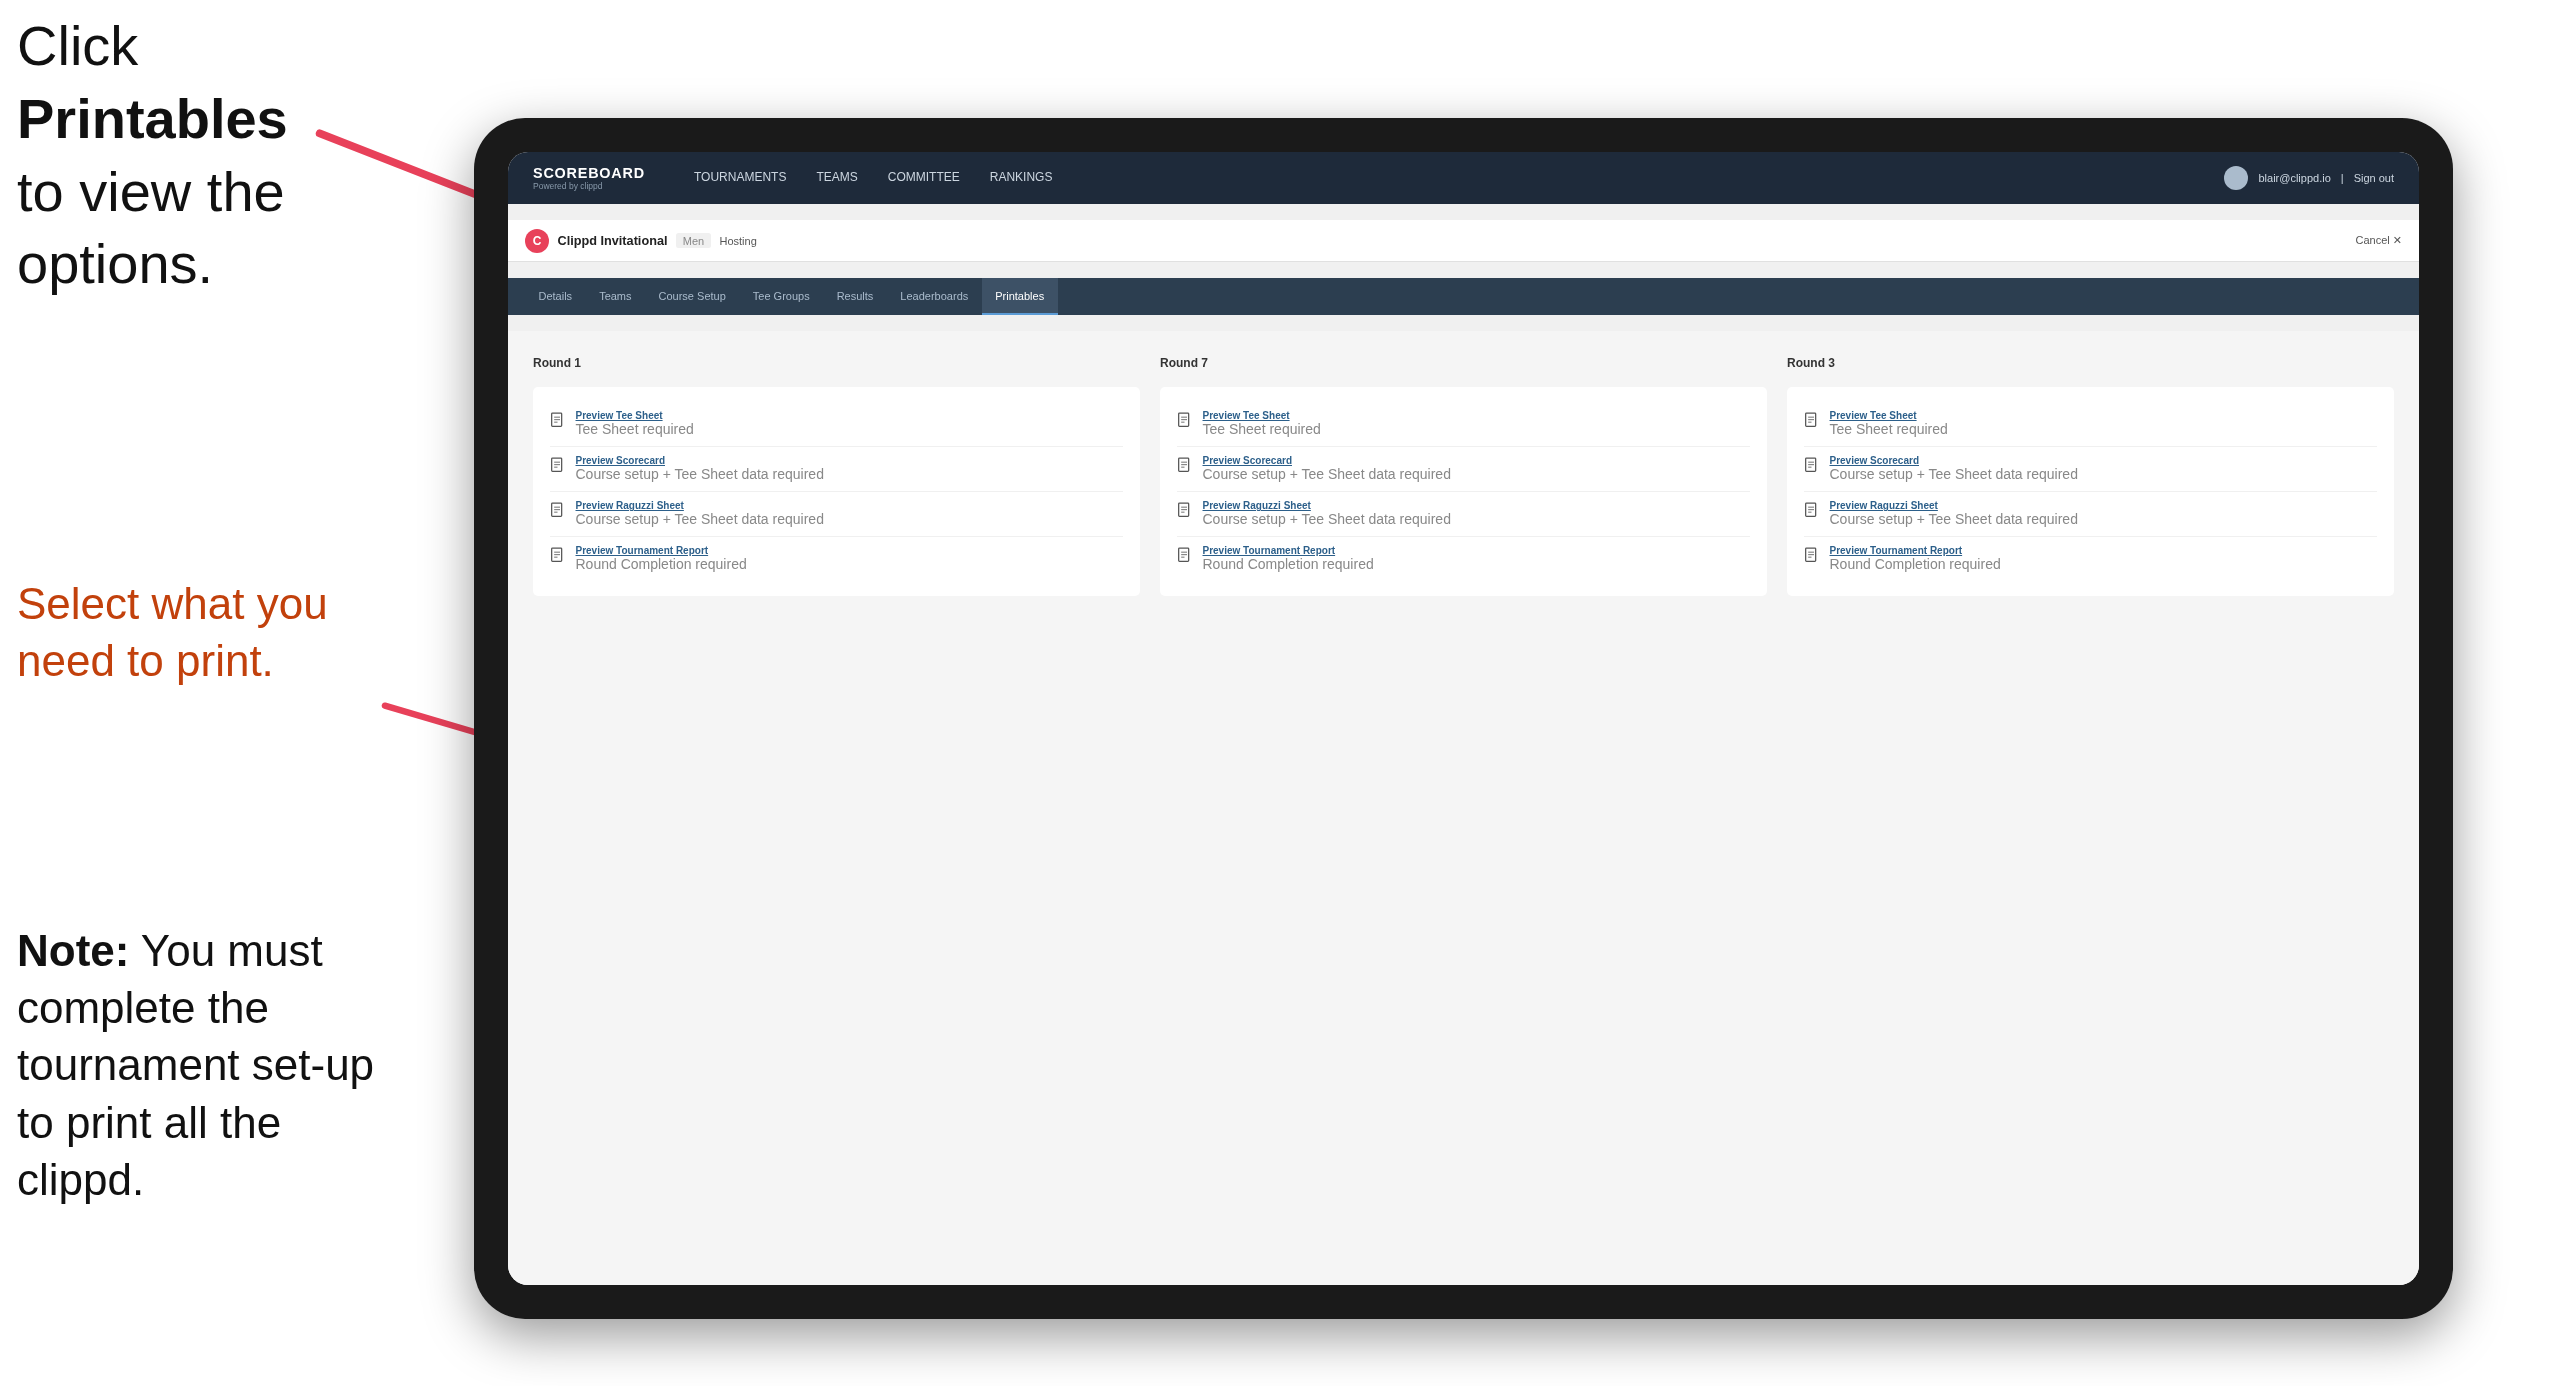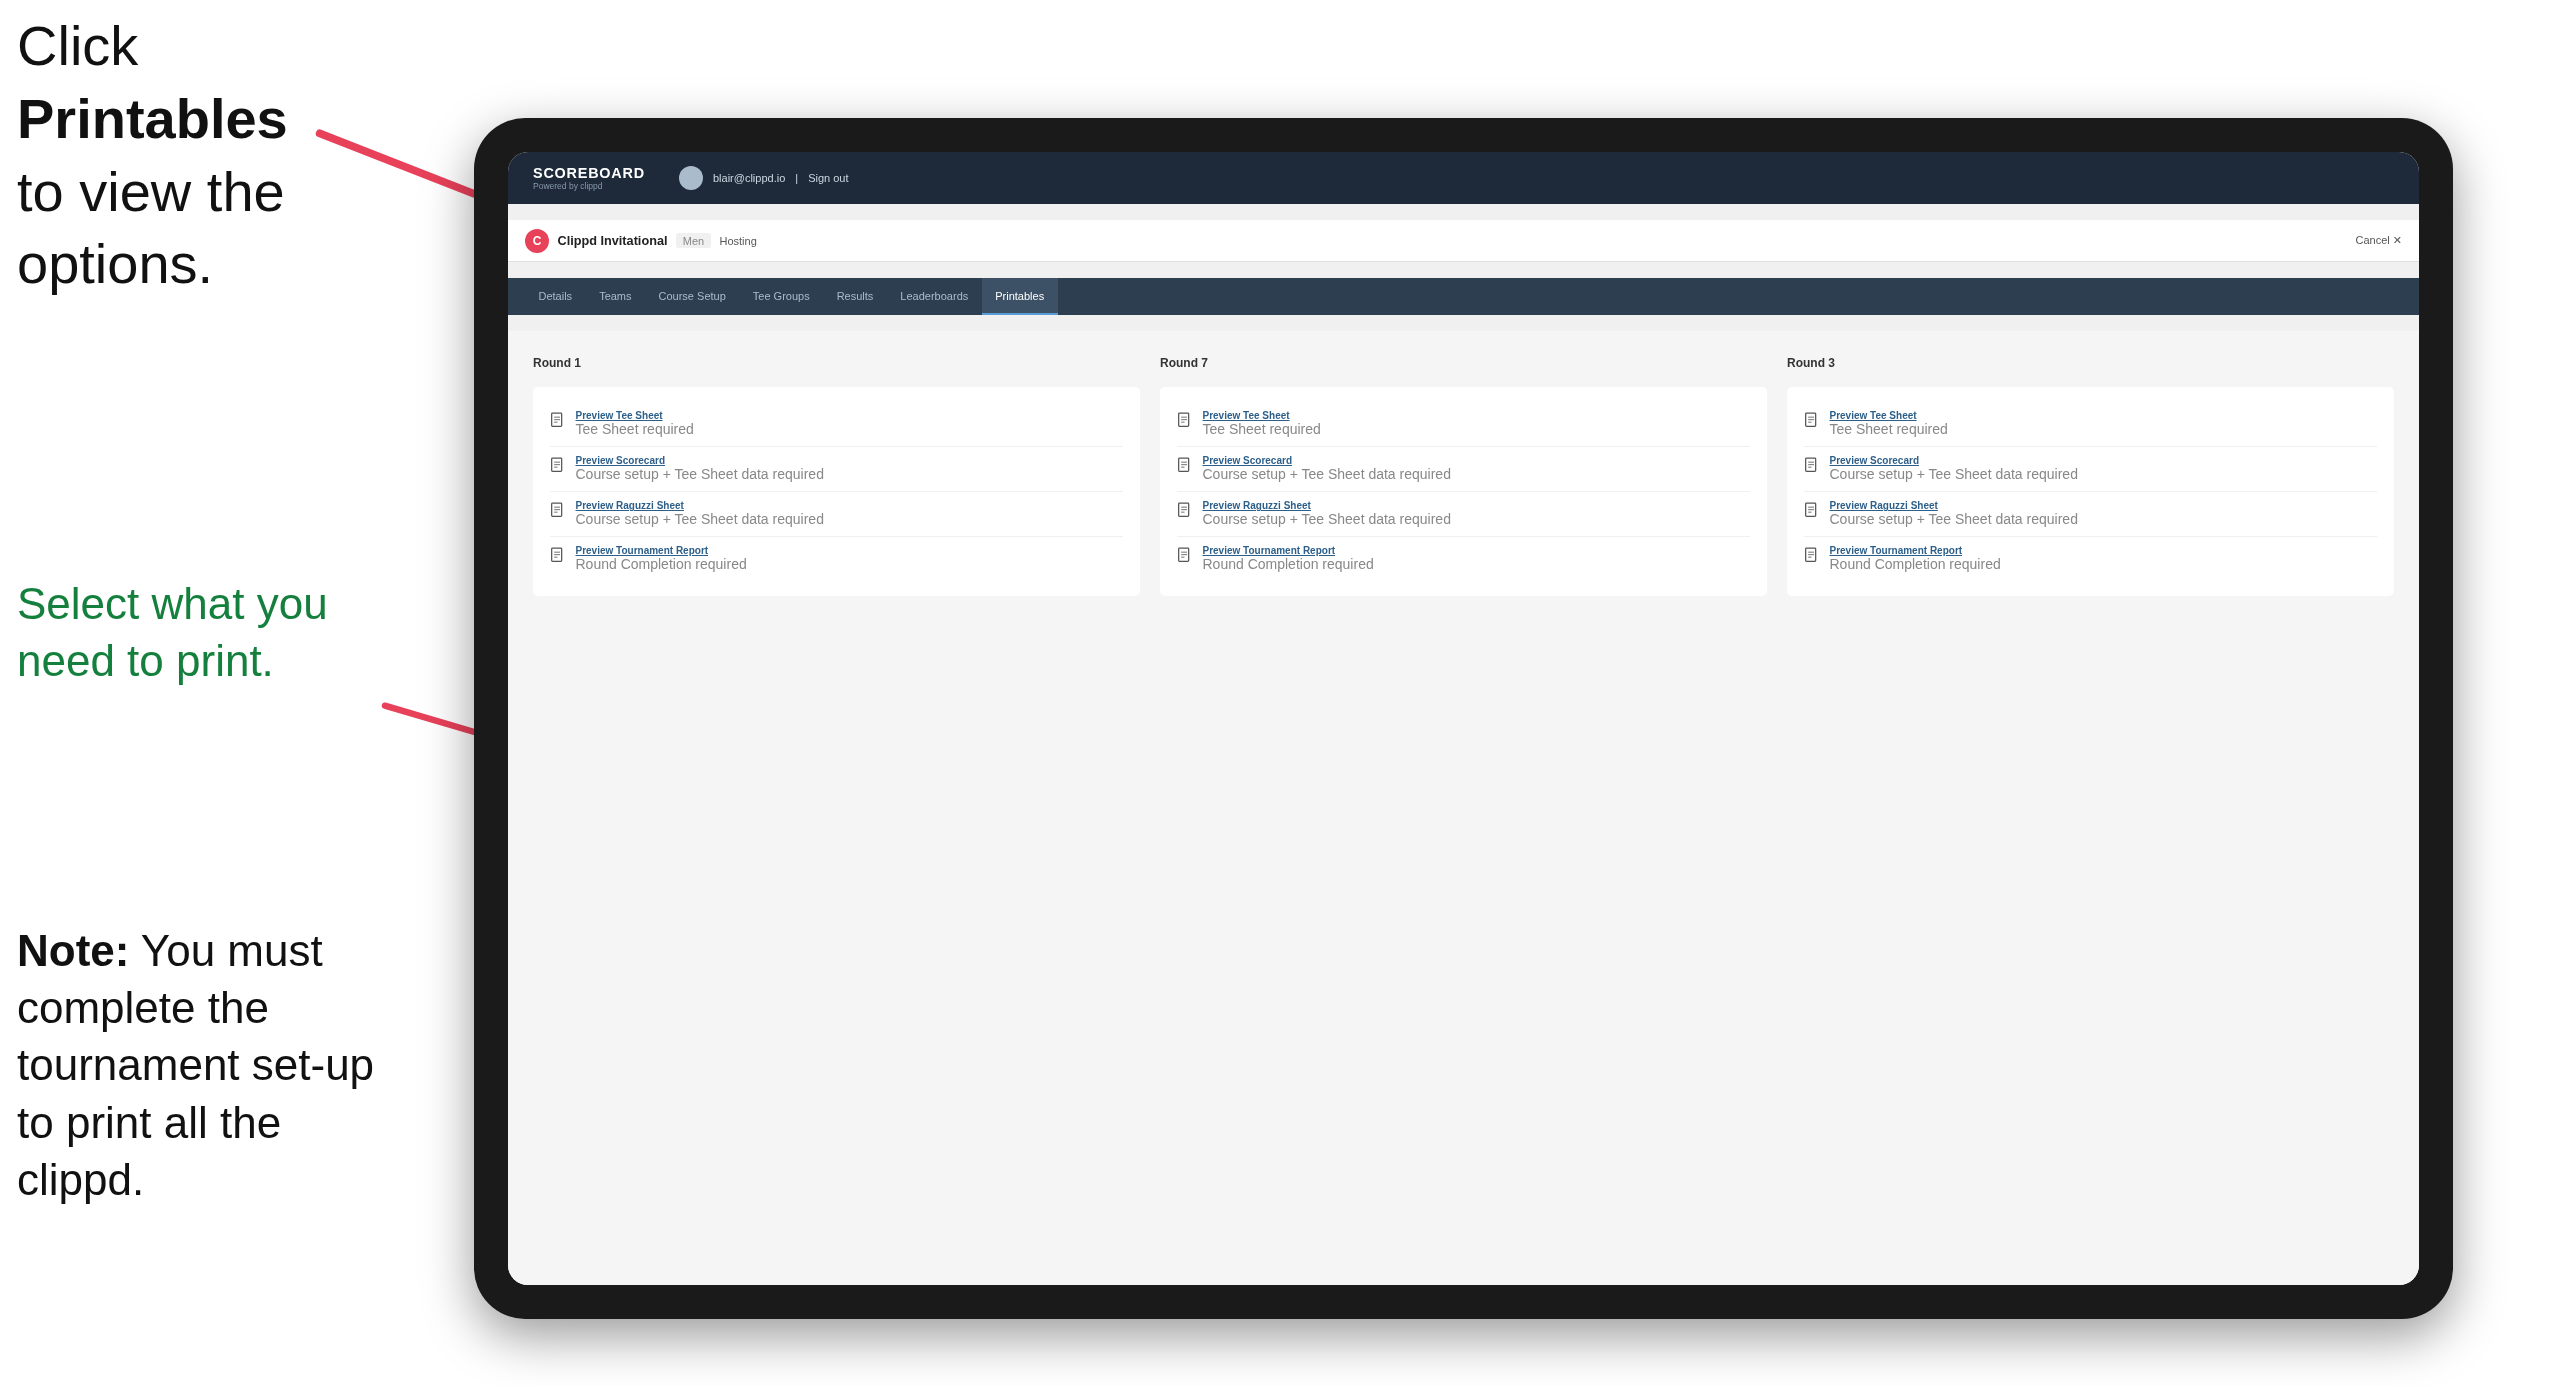--- a/index.html
+++ b/index.html
@@ -33,21 +33,21 @@
       height: 101px;
     }
 
     
     .instruction-mid {
       position: absolute;
       top: 575px;
       left: 17px;
       font-size: 44px;
       line-height: 1.3;
-      color: #15803d;
+      color: #c2410c;
       width: 355px;
     }
 
     
     .arrow-mid {
       position: absolute;
       top: 660px;
       left: 364px;
       width: 169px;
       height: 68px;
@@ -326,20 +326,34 @@
 </svg>
 
 <div class="tablet">
   <div class="tablet-screen">
 
     <nav class="top-nav">
       <div class="brand">
         <span class="brand-title">SCOREBOARD</span>
         <span class="brand-sub">Powered by clippd</span>
       </div>
+      <div class="nav-items">
+        <div class="nav-item">
+          <span>TOURNAMENTS</span>
+        </div>
+        <div class="nav-item">
+          <span>TEAMS</span>
+        </div>
+        <div class="nav-item">
+          <span>COMMITTEE</span>
+        </div>
+        <div class="nav-item">
+          <span>RANKINGS</span>
+        </div>
+      </div>
       <div class="nav-right">
         <div class="nav-avatar"></div>
         <span>blair@clippd.io</span>
         <span>|</span>
         <span style="cursor:pointer;">Sign out</span>
       </div>
     </nav>
 
     <div class="sub-nav">
       <div class="tournament-title">

